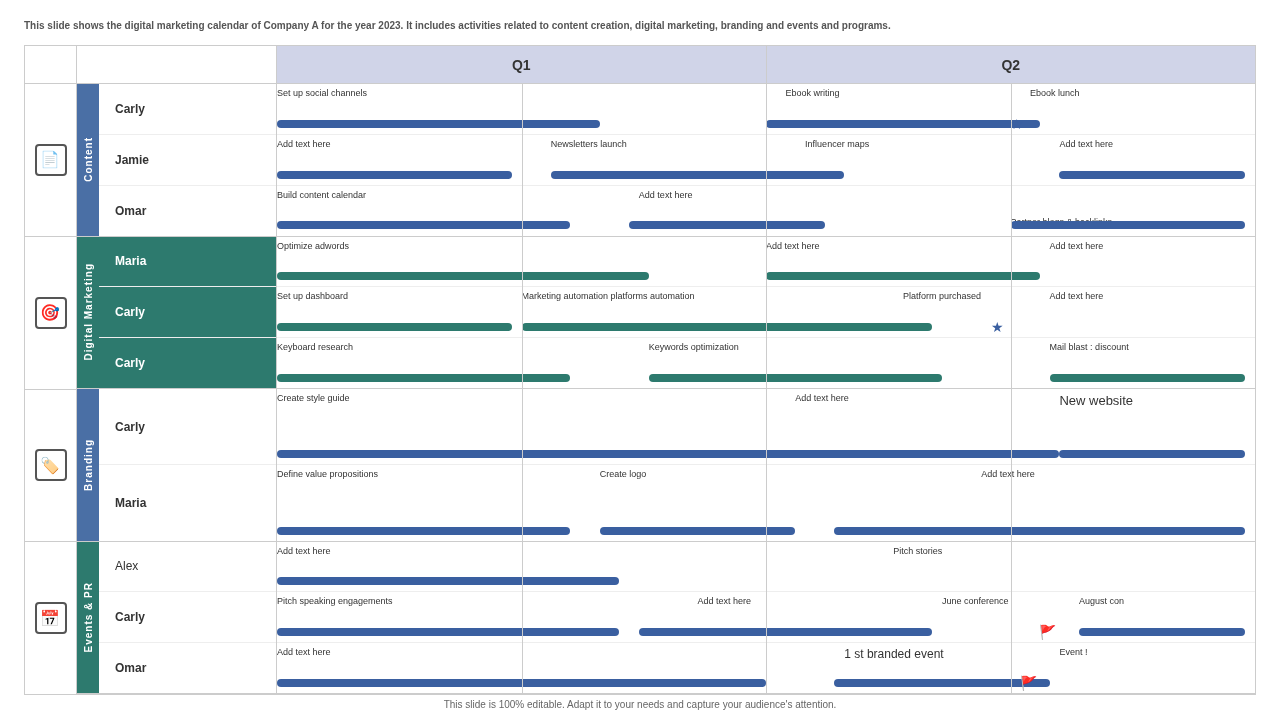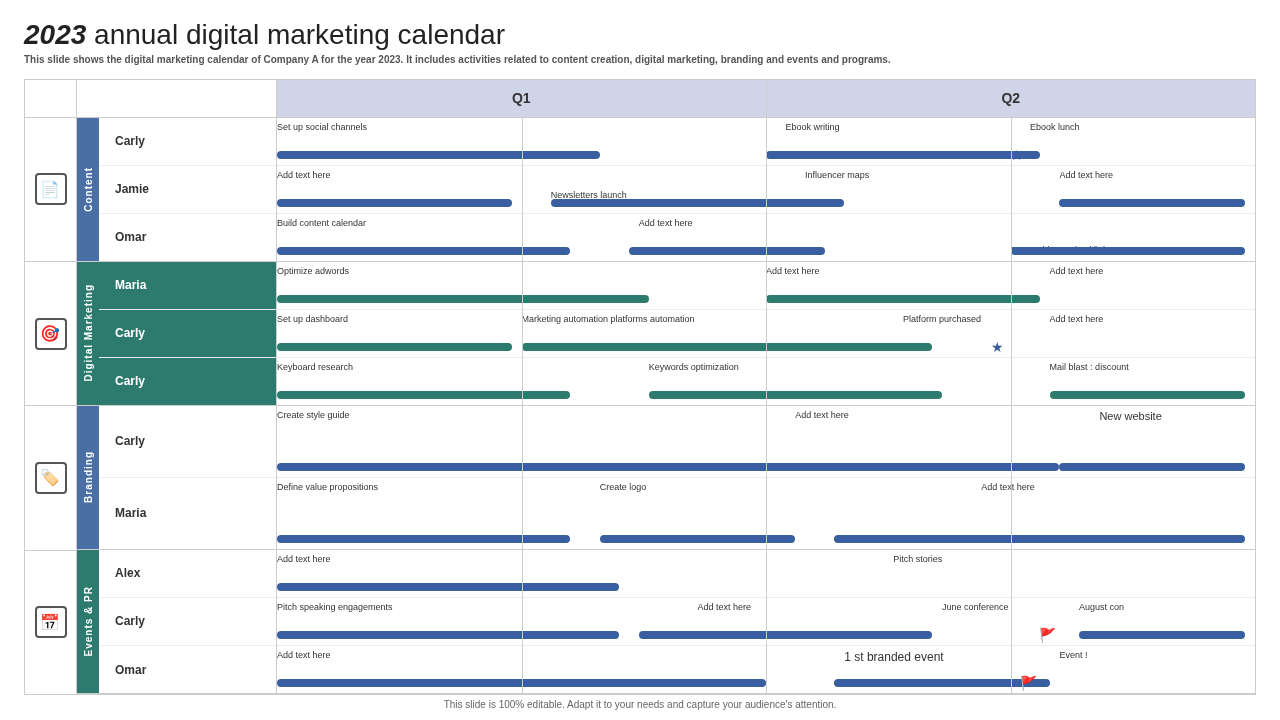--- a/index.html
+++ b/index.html
@@ -106,23 +106,20 @@
       color: #666;
       margin-top: 4px;
     }
   </style>
 </head>
 <body>
 
 <div class="page">
 
   <div class="title-area">
-    <div class="main-title">
-      <em>2023</em><span> annual digital marketing calendar</span>
-    </div>
     <div class="subtitle">This slide shows the digital marketing calendar of Company A for the year 2023. It includes activities related to content creation, digital marketing, branding and events and programs.</div>
   </div>
 
   <div class="calendar-wrap">
 
     <div class="icons-col">
       <div class="icon-cell" style="border-bottom:1px solid #ccc; height:38px; flex: none;"></div>
       <div class="icon-cell">
         <div class="icon-box">📄</div>
       </div>
@@ -166,21 +163,21 @@
               <div style="flex: 1 1 0%; position: relative; border-bottom: 1px solid rgb(238, 238, 238);">
                 <span style="position: absolute; font-size: 9px; color: rgb(51, 51, 51); white-space: nowrap; left: 0%; top: 4px; font-family: Arial, sans-serif;">Set up social channels</span>
                 <span style="position: absolute; font-size: 9px; color: rgb(51, 51, 51); white-space: nowrap; left: 52%; top: 4px; font-family: Arial, sans-serif;">Ebook writing</span>
                 <span style="position: absolute; font-size: 9px; color: rgb(51, 51, 51); white-space: nowrap; left: 77%; top: 4px; font-family: Arial, sans-serif;">Ebook lunch</span>
                 <div style="position: absolute; height: 8px; border-radius: 4px; bottom: 6px; left: 0%; width: 33%; background: rgb(58, 95, 160);"></div>
                 <div style="position: absolute; height: 8px; border-radius: 4px; bottom: 6px; left: 50%; width: 28%; background: rgb(58, 95, 160);"></div>
                 <span style="position: absolute; font-size: 14px; bottom: 2px; left: 75%; z-index: 2; color: rgb(58, 95, 160);">★</span>
               </div>
               <div style="flex: 1 1 0%; position: relative; border-bottom: 1px solid rgb(238, 238, 238);">
                 <span style="position: absolute; font-size: 9px; color: rgb(51, 51, 51); white-space: nowrap; left: 0%; top: 4px; font-family: Arial, sans-serif;">Add text here</span>
-                <span style="position: absolute; font-size: 9px; color: rgb(51, 51, 51); white-space: nowrap; left: 28%; top: 4px; font-family: Arial, sans-serif; margin-top: 20px;">Newsletters launch</span>
+                <span style="position: absolute; font-size: 9px; color: rgb(51, 51, 51); white-space: nowrap; left: 28%; top: 4px; font-family: Arial, sans-serif;">Newsletters launch</span>
                 <span style="position: absolute; font-size: 9px; color: rgb(51, 51, 51); white-space: nowrap; left: 54%; top: 4px; font-family: Arial, sans-serif;">Influencer  maps</span>
                 <span style="position: absolute; font-size: 9px; color: rgb(51, 51, 51); white-space: nowrap; left: 80%; top: 4px; font-family: Arial, sans-serif;">Add text here</span>
                 <div style="position: absolute; height: 8px; border-radius: 4px; bottom: 6px; left: 0%; width: 24%; background: rgb(58, 95, 160);"></div>
                 <div style="position: absolute; height: 8px; border-radius: 4px; bottom: 6px; left: 28%; width: 30%; background: rgb(58, 95, 160);"></div>
                 <div style="position: absolute; height: 8px; border-radius: 4px; bottom: 6px; left: 80%; width: 19%; background: rgb(58, 95, 160);"></div>
               </div>
               <div style="flex: 1 1 0%; position: relative; border-bottom: none;">
                 <span style="position: absolute; font-size: 9px; color: rgb(51, 51, 51); white-space: nowrap; left: 0%; top: 4px; font-family: Arial, sans-serif;">Build content calendar</span>
                 <span style="position: absolute; font-size: 9px; color: rgb(51, 51, 51); white-space: nowrap; left: 37%; top: 4px; font-family: Arial, sans-serif;">Add text here</span>
                 <span style="position: absolute; font-size: 9px; color: rgb(51, 51, 51); white-space: nowrap; left: 75%; top: 4px; font-family: Arial, sans-serif; margin-top: 27px;">Partner blogs &amp; backlinks</span>
@@ -237,41 +234,41 @@
               <div style="flex: 1 1 0%; display: flex; align-items: center; padding-left: 16px; border-bottom: 1px solid rgb(238, 238, 238); font-weight: bold; font-size: 12px; color: rgb(51, 51, 51); font-family: Arial, sans-serif;">Carly</div>
               <div style="flex: 1 1 0%; display: flex; align-items: center; padding-left: 16px; border-bottom: none; font-weight: bold; font-size: 12px; color: rgb(51, 51, 51); font-family: Arial, sans-serif;">Maria</div>
             </div>
             <div style="flex: 1 1 0%; display: flex; flex-direction: column; position: relative;">
               <div style="position: absolute; top: 0px; bottom: 0px; left: 25%; width: 1px; background: rgb(204, 204, 204); z-index: 1;"></div>
               <div style="position: absolute; top: 0px; bottom: 0px; left: 50%; width: 1px; background: rgb(204, 204, 204); z-index: 1;"></div>
               <div style="position: absolute; top: 0px; bottom: 0px; left: 75%; width: 1px; background: rgb(204, 204, 204); z-index: 1;"></div>
               <div style="flex: 1 1 0%; position: relative; border-bottom: 1px solid rgb(238, 238, 238);">
                 <span style="position: absolute; font-size: 9px; color: rgb(51, 51, 51); white-space: nowrap; left: 0%; top: 4px; font-family: Arial, sans-serif;">Create style guide</span>
                 <span style="position: absolute; font-size: 9px; color: rgb(51, 51, 51); white-space: nowrap; left: 53%; top: 4px; font-family: Arial, sans-serif;">Add text here</span>
-                <span style="position: absolute; font-size: 11px; color: rgb(51, 51, 51); white-space: nowrap; left: 80%; top: 4px; font-family: Arial, sans-serif; margin-left: 40px;">New website</span>
+                <span style="position: absolute; font-size: 13px; color: rgb(51, 51, 51); white-space: nowrap; left: 80%; top: 4px; font-family: Arial, sans-serif;">New website</span>
                 <div style="position: absolute; height: 8px; border-radius: 4px; bottom: 6px; left: 0%; width: 52%; background: rgb(58, 95, 160);"></div>
                 <div style="position: absolute; height: 8px; border-radius: 4px; bottom: 6px; left: 50%; width: 30%; background: rgb(58, 95, 160);"></div>
                 <div style="position: absolute; height: 8px; border-radius: 4px; bottom: 6px; left: 80%; width: 19%; background: rgb(58, 95, 160);"></div>
               </div>
               <div style="flex: 1 1 0%; position: relative; border-bottom: none;">
                 <span style="position: absolute; font-size: 9px; color: rgb(51, 51, 51); white-space: nowrap; left: 0%; top: 4px; font-family: Arial, sans-serif;">Define value  propositions</span>
                 <span style="position: absolute; font-size: 9px; color: rgb(51, 51, 51); white-space: nowrap; left: 33%; top: 4px; font-family: Arial, sans-serif; text-align: center;">Create logo</span>
                 <span style="position: absolute; font-size: 9px; color: rgb(51, 51, 51); white-space: nowrap; left: 72%; top: 4px; font-family: Arial, sans-serif;">Add text here</span>
                 <div style="position: absolute; height: 8px; border-radius: 4px; bottom: 6px; left: 0%; width: 30%; background: rgb(58, 95, 160);"></div>
                 <div style="position: absolute; height: 8px; border-radius: 4px; bottom: 6px; left: 33%; width: 20%; background: rgb(58, 95, 160);"></div>
                 <div style="position: absolute; height: 8px; border-radius: 4px; bottom: 6px; left: 57%; width: 42%; background: rgb(58, 95, 160);"></div>
               </div>
             </div>
           </div>
           <div style="display: flex; flex: 1 1 0%; border-bottom: 1px solid rgb(204, 204, 204); min-height: 0px;">
             <div style="width: 22px; background: rgb(45, 122, 110); display: flex; align-items: center; justify-content: center; flex-shrink: 0;">
               <span style="color: rgb(255, 255, 255); font-size: 10px; font-weight: bold; writing-mode: vertical-rl; transform: rotate(180deg); letter-spacing: 1px; white-space: nowrap; font-family: Arial, sans-serif;">Events &amp; PR</span>
             </div>
             <div style="width: 178px; display: flex; flex-direction: column; border-right: 1px solid rgb(204, 204, 204); flex-shrink: 0;">
-              <div style="flex: 1 1 0%; display: flex; align-items: center; padding-left: 16px; border-bottom: 1px solid rgb(238, 238, 238); font-weight: bold; font-size: 12px; color: rgb(51, 51, 51); font-family: Arial, sans-serif;">Alex</div>
+              <div style="flex: 1 1 0%; display: flex; align-items: center; padding-left: 16px; border-bottom: 1px solid rgb(238, 238, 238); font-weight: normal; font-size: 12px; color: rgb(51, 51, 51); font-family: Arial, sans-serif;">Alex</div>
               <div style="flex: 1 1 0%; display: flex; align-items: center; padding-left: 16px; border-bottom: 1px solid rgb(238, 238, 238); font-weight: bold; font-size: 12px; color: rgb(51, 51, 51); font-family: Arial, sans-serif;">Carly</div>
               <div style="flex: 1 1 0%; display: flex; align-items: center; padding-left: 16px; border-bottom: none; font-weight: bold; font-size: 12px; color: rgb(51, 51, 51); font-family: Arial, sans-serif;">Omar</div>
             </div>
             <div style="flex: 1 1 0%; display: flex; flex-direction: column; position: relative;">
               <div style="position: absolute; top: 0px; bottom: 0px; left: 25%; width: 1px; background: rgb(204, 204, 204); z-index: 1;"></div>
               <div style="position: absolute; top: 0px; bottom: 0px; left: 50%; width: 1px; background: rgb(204, 204, 204); z-index: 1;"></div>
               <div style="position: absolute; top: 0px; bottom: 0px; left: 75%; width: 1px; background: rgb(204, 204, 204); z-index: 1;"></div>
               <div style="flex: 1 1 0%; position: relative; border-bottom: 1px solid rgb(238, 238, 238);">
                 <span style="position: absolute; font-size: 9px; color: rgb(51, 51, 51); white-space: nowrap; left: 0%; top: 4px; font-family: Arial, sans-serif;">Add text here</span>
                 <span style="position: absolute; font-size: 9px; color: rgb(51, 51, 51); white-space: nowrap; left: 63%; top: 4px; font-family: Arial, sans-serif;">Pitch stories</span>

